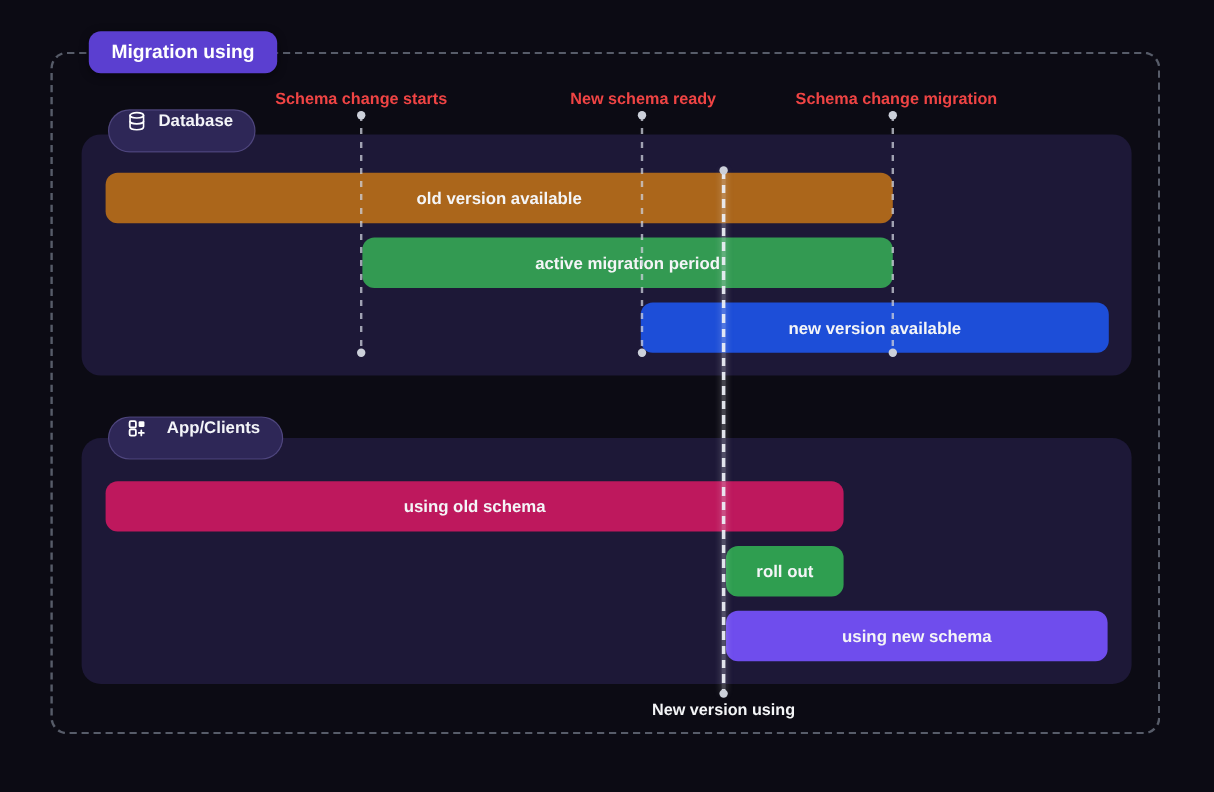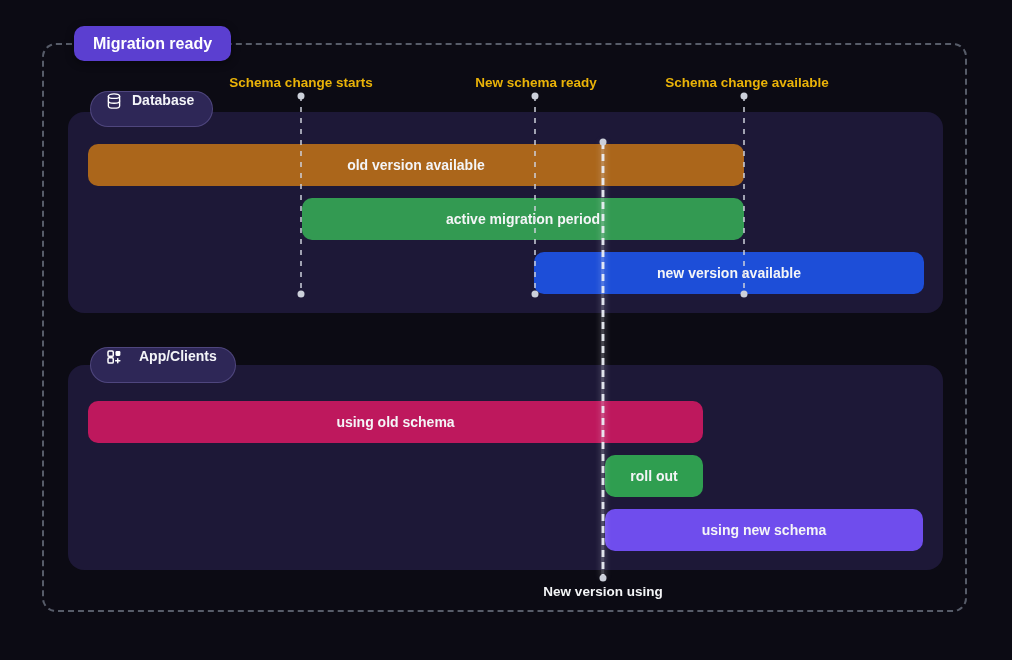--- a/index.html
+++ b/index.html
@@ -63,21 +63,21 @@
     height: 42px;
     border-radius: 10px;
     display: flex; align-items: center; justify-content: center;
     color: #f4f5f7; font-size: 14px; font-weight: 700; text-align: right;
   }
 
   .milestone-label {
     position: absolute;
     top: 75px;
     transform: translateX(-50%);
-    color: #eab308; font-size: 13.5px; font-weight: 700;
+    color: #ef4444; font-size: 13.5px; font-weight: 700;
     white-space: nowrap;
     z-index: 5;
   }
 
   .milestone-line {
     position: absolute;
     top: 96px;
     width: 2px; height: 198px;
     transform: translateX(-50%);
     background: repeating-linear-gradient(to bottom,
@@ -115,21 +115,21 @@
   }
 </style>
 </head>
 <body>
 
 <div class="canvas" style="background-color: rgb(12, 11, 20);">
 
   <div class="frame" style="border-color: rgb(87, 92, 105);"></div>
 
   <div class="title-badge" style="background-color: rgb(91, 63, 208);">
-    <span>Migration ready</span>
+    <span>Migration using</span>
   </div>
 
   <div class="section database" style="background-color: rgb(29, 24, 55);">
     <div class="bar" style="left: 20px; top: 32px; width: 656px; background-color: rgb(171, 102, 27);">
       <span>old version available</span>
     </div>
     <div class="bar" style="left: 234px; top: 86px; width: 442px; background-color: rgb(51, 154, 82);">
       <span>active migration period</span>
     </div>
     <div class="bar" style="left: 466px; top: 140px; width: 390px; background-color: #1d4ed8;">
@@ -152,21 +152,21 @@
   <div class="milestone-label" style="left:301px;">Schema change starts</div>
   <div class="milestone-line" style="left:301px;"></div>
   <div class="dot" style="left:301px; top:96px;"></div>
   <div class="dot" style="left:301px; top:294px;"></div>
 
   <div class="milestone-label" style="left:536px;">New schema ready</div>
   <div class="milestone-line" style="left:535px;"></div>
   <div class="dot" style="left:535px; top:96px;"></div>
   <div class="dot" style="left:535px; top:294px;"></div>
 
-  <div class="milestone-label" style="left:747px;">Schema change available</div>
+  <div class="milestone-label" style="left:747px;">Schema change migration</div>
   <div class="milestone-line" style="left:744px;"></div>
   <div class="dot" style="left:744px; top:96px;"></div>
   <div class="dot" style="left:744px; top:294px;"></div>
 
   <div class="deploy-line"></div>
   <div class="dot" style="left:603px; top:142px;"></div>
   <div class="dot" style="left:603px; top:578px;"></div>
   <div class="deploy-label">New version using</div>
 
   <div class="section-badge database" style="background-color: rgb(46, 39, 87);">

